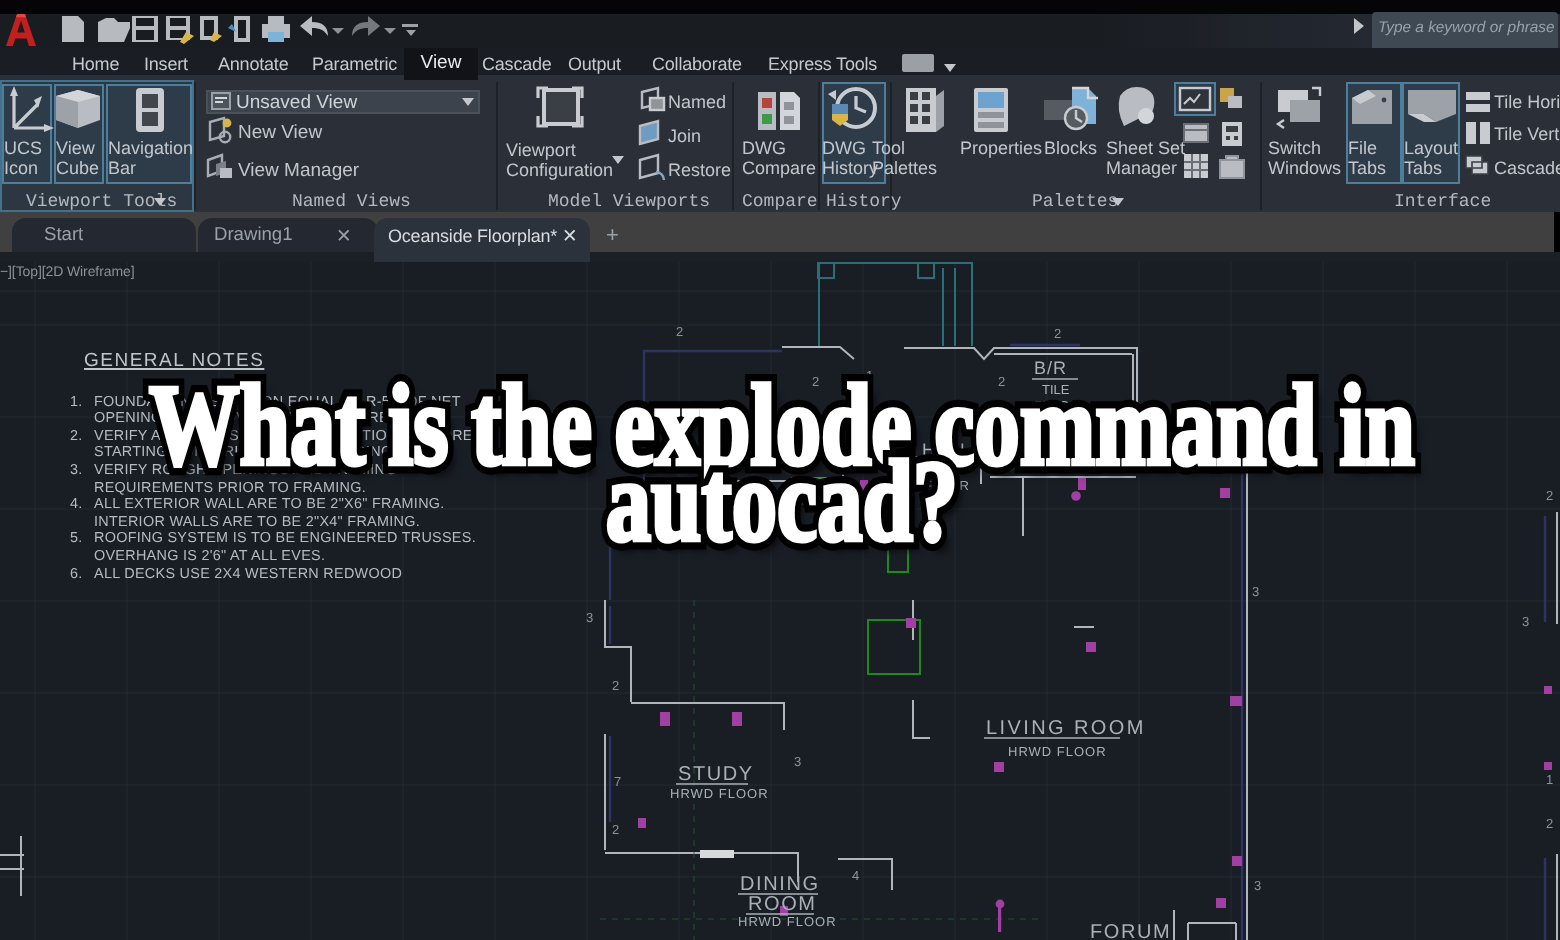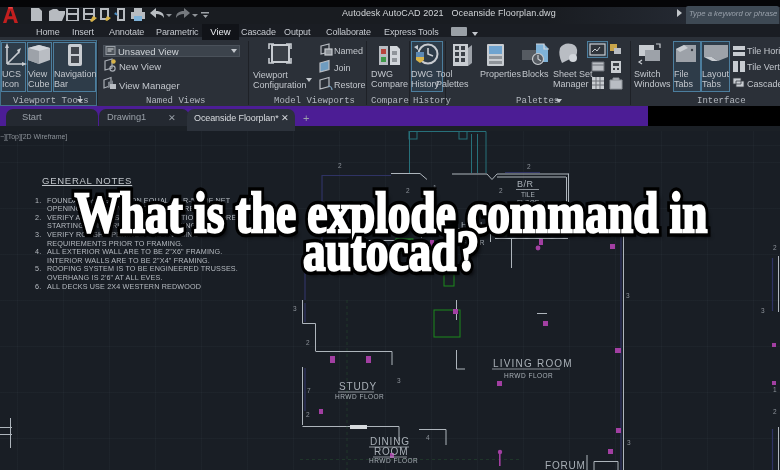--- a/index.html
+++ b/index.html
@@ -18,21 +18,21 @@
   .rtab{position:absolute;top:3px;font-size:9px;letter-spacing:-0.1px;color:#c6cad0;}
   #viewtab{position:absolute;left:202px;top:0;width:37px;height:16px;background:#111318;color:#e8eaed;text-align:center;line-height:16px;font-size:9.5px;}
   
   #ribbon{left:0;top:40px;width:780px;height:66px;background:#2b3038;}
   .psep{position:absolute;top:1px;width:1px;height:64px;background:#1e2127;}
   .plabel{position:absolute;top:56px;font-size:9px;color:#b3b8bf;white-space:nowrap;font-family:Liberation Mono, monospace;}
   .btxt{position:absolute;font-size:9px;color:#c3c7cd;text-align:left;white-space:nowrap;}
   .bluebtn{position:absolute;border:1px solid #4c7e9e;background:#2e3c49;box-sizing:border-box;}
   .caret{position:absolute;width:0;height:0;border-left:3.5px solid transparent;border-right:3.5px solid transparent;border-top:4px solid #c3c7cd;}
   
-  #filebar{left:0;top:106px;width:648px;height:25px;background:#4c1d95;}
+  #filebar{left:0;top:106px;width:777px;height:25px;background:#404040;}
   .ftab{position:absolute;top:3px;height:19px;border-radius:7px 7px 0 0;background:#242931;color:#9aa1a9;font-size:9.3px;}
   #activetab{background:#2c323b;color:#d9dce0;}
   #filebarbot{left:0;top:126px;width:780px;height:5px;background:#1b2026;}
   
   #canvas{left:0;top:131px;width:780px;height:339px;
     background:repeating-linear-gradient(90deg,rgba(130,150,175,.042) 0 1px,transparent 1px 46px),
                repeating-linear-gradient(0deg,rgba(130,150,175,.042) 0 1px,transparent 1px 46px),#191e25;
     background-position:17px 0,0 15px;}
   
   #notes{left:35px;top:177px;width:260px;color:#b6bbc1;font-size:7.2px;line-height:8.6px;letter-spacing:.15px;}
@@ -44,21 +44,20 @@
            font-weight:bold;font-size:58px;line-height:58px;color:#fff;white-space:nowrap;
            transform:scaleX(.781);transform-origin:450px 0;
            -webkit-text-stroke:2.3px #fff;}
   .outline{color:#000;-webkit-text-stroke:9.5px #000;text-shadow:5px 5px 4px rgba(8,8,10,.9);}
 </style>
 </head>
 <body>
 <div id="page">
   <div class="abs" id="titlebar"></div>
   <div class="abs" id="topblack"></div>
-  <div class="abs" id="titletext">Autodesk AutoCAD 2021&nbsp;&nbsp;&nbsp;Oceanside Floorplan.dwg</div>
   <div class="abs" id="searcharrow"></div>
   <div class="abs" id="searchbox">Type a keyword or phrase</div>
   <svg class="abs" id="qat" width="220" height="26" style="left:0;top:0">
 
     <g>
       <path d="M3,23 L8.5,7 L12.5,7 L18,23 L14.5,23 L13.3,19.2 L7.6,19.2 L6.4,23 Z M8.6,16.2 L12.4,16.2 L10.5,10.2 Z" fill="#c21f1f"></path>
       <path d="M8.5,7 L12.5,7 L13,8.6 L8,8.6 Z" fill="#e84545"></path>
     </g>
     <g fill="#b9bdc2">
 

